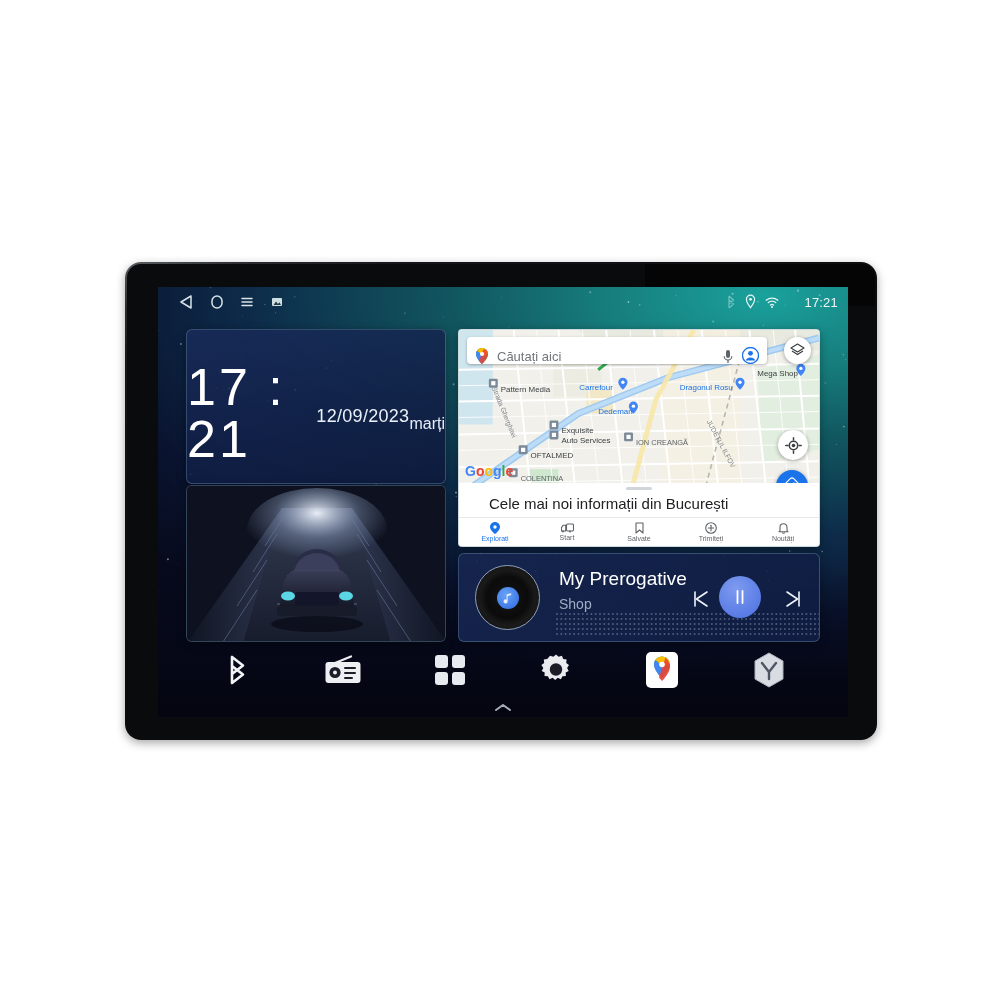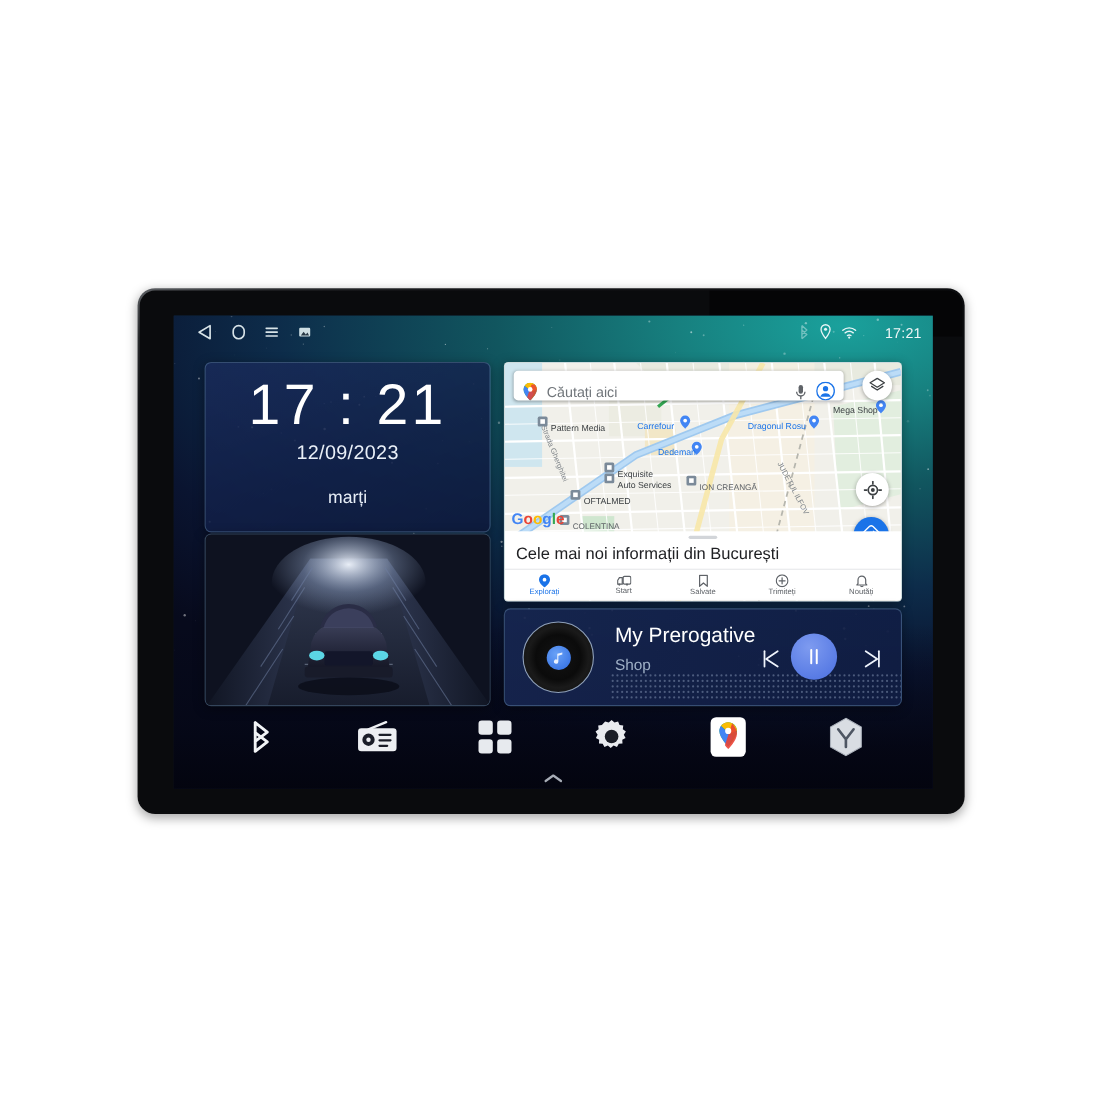--- a/index.html
+++ b/index.html
@@ -67,21 +67,21 @@
     border-radius:6px;
     border:1px solid rgba(140,185,220,.30);
     box-shadow:0 2px 10px rgba(0,0,0,.35);
   }
 
   
   #clock-widget{
     left:28px; top:42px; width:260px; height:155px;
     background:linear-gradient(160deg,rgba(26,44,92,.80) 0%,rgba(18,32,72,.86) 55%,rgba(14,26,60,.9) 100%);
     overflow:hidden;
-    display:flex; flex-direction:column; align-items:center; justify-content:flex-start;
+    display:flex; flex-direction:row; align-items:center; justify-content:flex-start;
     padding-top:12px;
   }
   #clock-big{ color:#fff; font-size:52px; font-weight:300; letter-spacing:3px; line-height:1; }
   #clock-date{ color:#eaf0f8; font-size:18px; margin-top:7px; letter-spacing:.3px; }
   #clock-day{ color:#e6edf6; font-size:16px; margin-top:22px; }
 
   
   #car-widget{
     left:28px; top:198px; width:260px; height:157px;
     background:#0f1424;
@@ -104,21 +104,21 @@
     position:absolute; border-radius:50%; display:flex; align-items:center; justify-content:center;
     box-shadow:0 1px 4px rgba(0,0,0,.35);
   }
   #layers-btn{ right:8px; top:7px; width:27px; height:27px; background:#fff; }
   #mylocation-btn{ right:11px; top:100px; width:30px; height:30px; background:#fff; }
   #directions-btn{ right:11px; top:140px; width:32px; height:32px; background:#1a73e8; }
   #map-sheet{
     position:absolute; left:0; right:0; bottom:0; height:63px; background:#fff;
   }
   #sheet-grabber{ width:26px; height:3px; background:#d2d5d9; border-radius:2px; margin:4px auto 0; }
-  #sheet-title{ color:#202124; font-size:15px; padding:5px 10px 0; }
+  #sheet-title{ color:#202124; font-size:15px; padding:5px 10px 0;margin-left:20px; }
   #sheet-tabs{ display:flex; border-top:1px solid #e6e8ea; margin-top:5px; height:28px; }
   .sheet-tab{ flex:1; display:flex; flex-direction:column; align-items:center; justify-content:center; gap:1px; }
   .sheet-tab span{ font-size:7px; color:#5f6368; }
   .sheet-tab.active span{ color:#1a73e8; }
 
   
   #music-widget{
     left:300px; top:266px; width:362px; height:89px;
     background:linear-gradient(110deg,rgba(23,38,80,.92) 0%,rgba(20,34,74,.92) 45%,rgba(17,30,68,.92) 100%);
     overflow:hidden;

